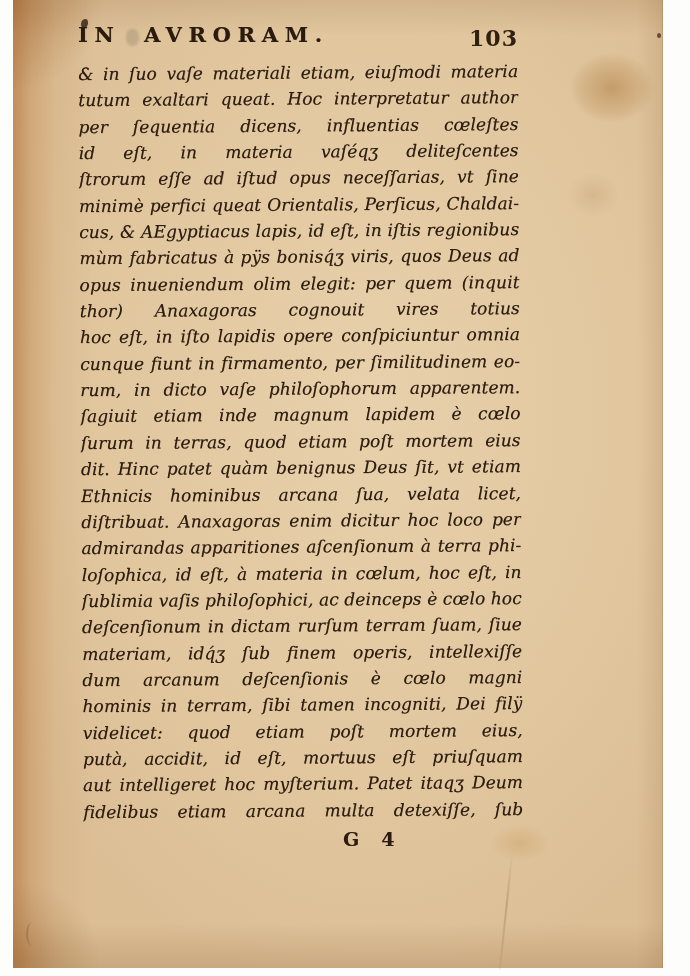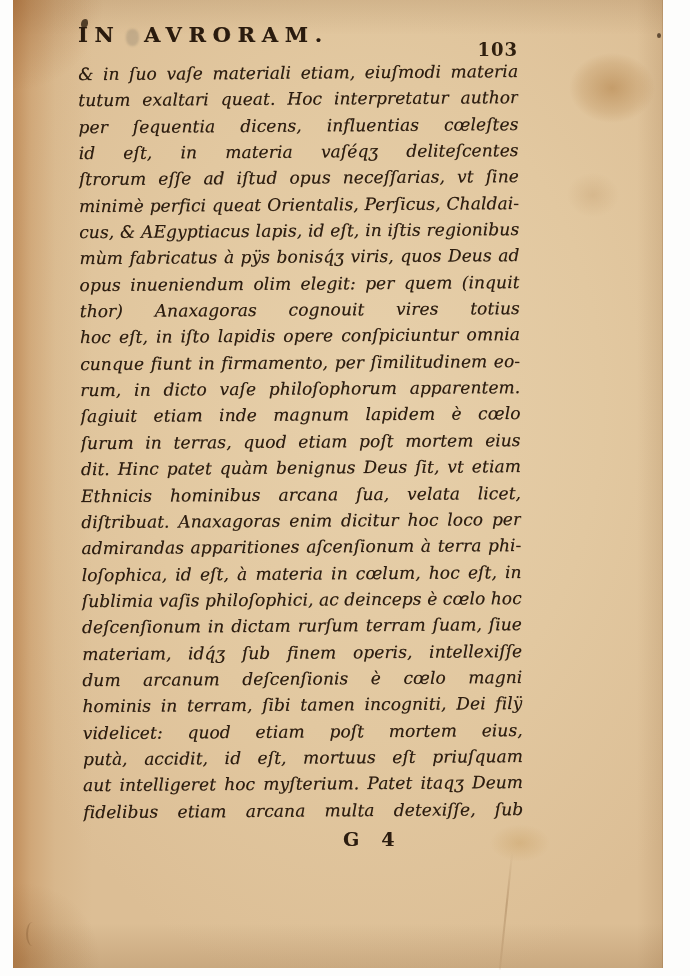--- a/index.html
+++ b/index.html
@@ -32,22 +32,22 @@
   .header{
     position:absolute;left:65px;top:22px;width:440px;height:32px;
     color:#2a1b0e;
   }
   .title{
     display:block;text-align:left;
     font-size:21px;font-weight:700;letter-spacing:.32em;word-spacing:.45em;
     text-shadow:.3px .3px .4px rgba(42,27,14,.55);
   }
   .pagenum{
-    position:absolute;right:0;top:17px;
-    font-size:18px;font-weight:600;letter-spacing:1px;
+    position:absolute;right:0;top:3px;
+    font-size:22px;font-weight:600;letter-spacing:1px;
     color:#30200f;
   }
   .body-text{
     position:absolute;left:65px;top:58px;width:440px;
     transform:rotate(-0.4deg);transform-origin:top right;
     color:#2b1c0f;
     font-style:italic;font-size:17px;
     text-shadow:.25px .25px .3px rgba(43,28,15,.55);
   }
   .line{

